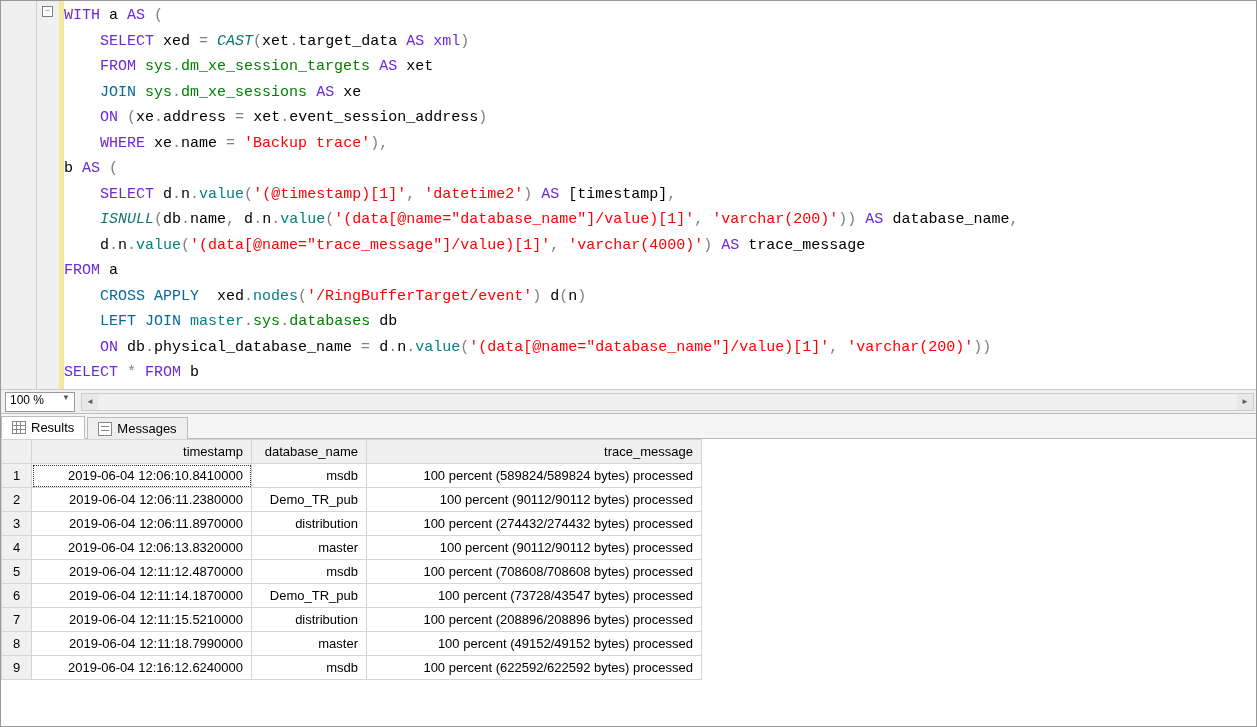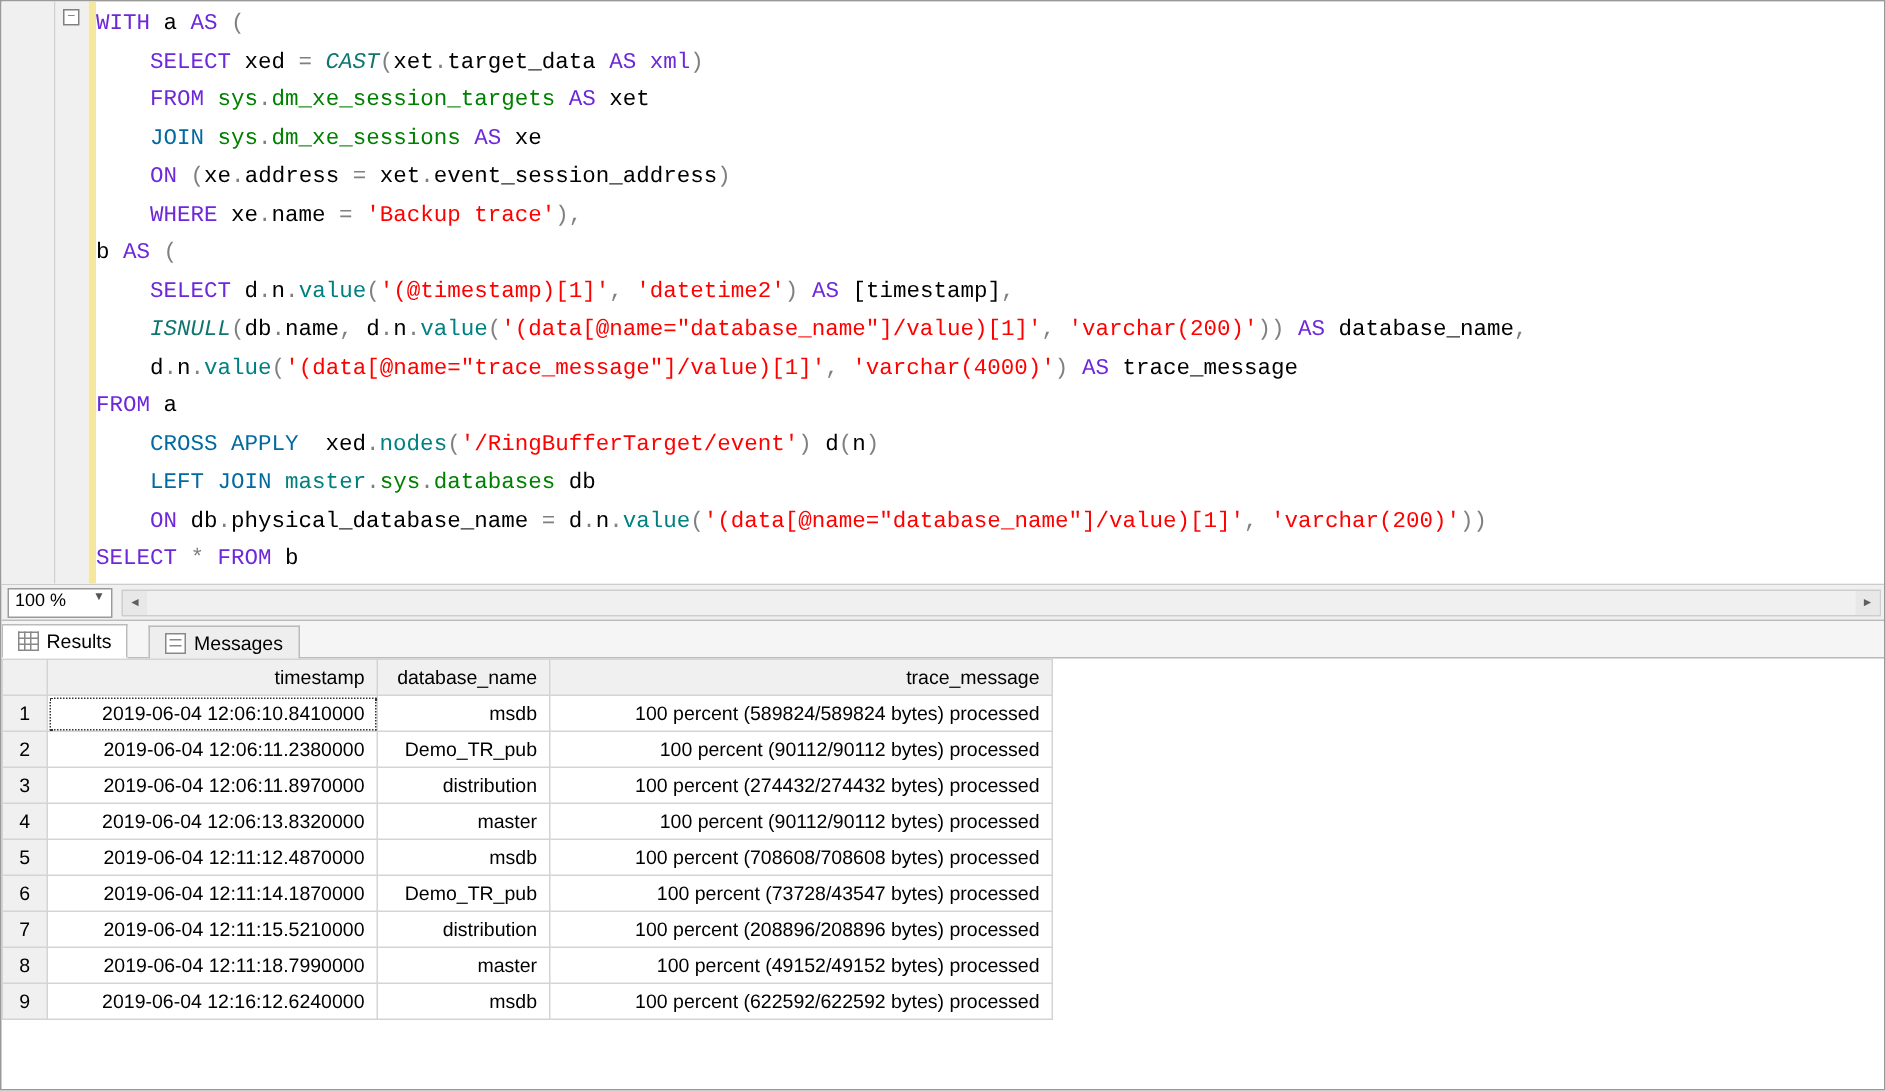--- a/index.html
+++ b/index.html
@@ -124,21 +124,21 @@
     font-size: 13px;
     align-items: flex-end;
   }
   .tab {
     display: flex;
     align-items: center;
     padding: 3px 10px;
     border: 1px solid #bbb;
     border-bottom: none;
     background: #eee;
-    margin-right: 14px;
+    margin-right: 2px;
     margin-bottom: -1px;
     cursor: pointer;
     gap: 5px;
   }
   .tab.active {
     background: #fff;
     border-bottom: 1px solid #fff;
   }
   .tab-icon {
     width: 14px;

